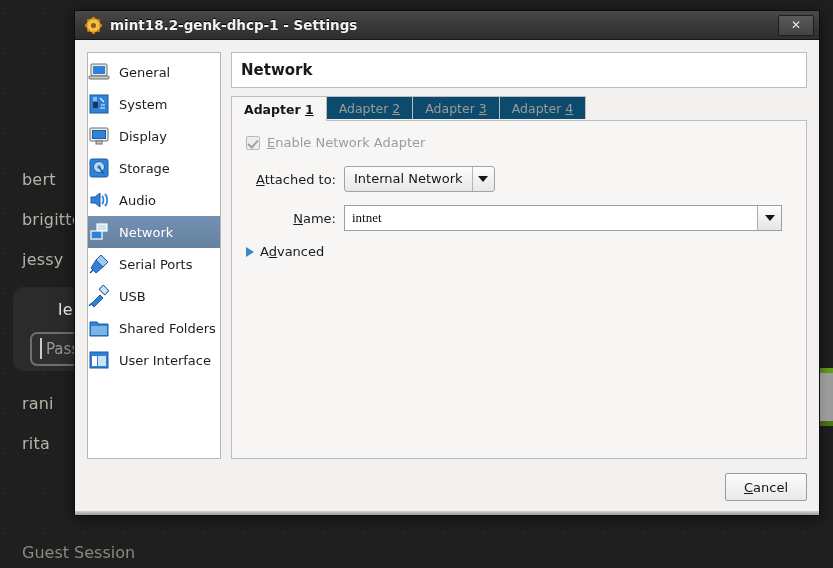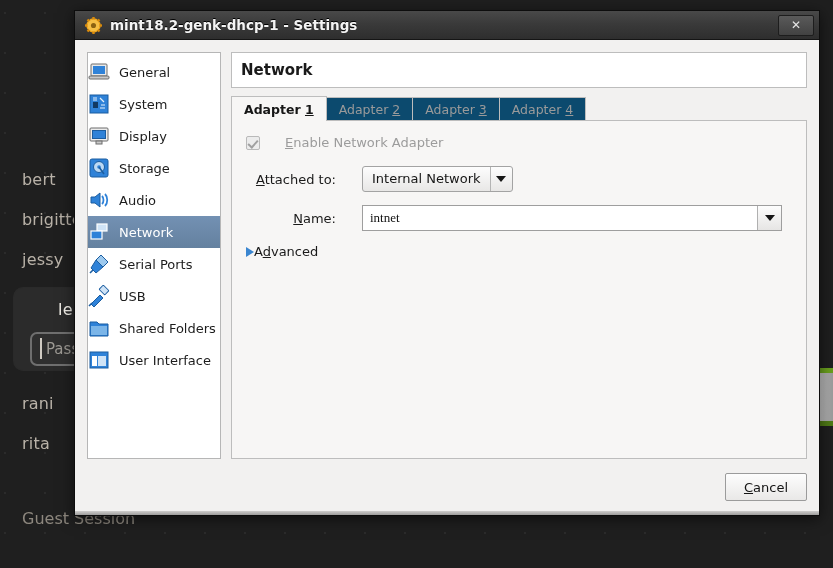--- a/index.html
+++ b/index.html
@@ -66,21 +66,21 @@
     white-space: nowrap;
   }
   #password-caret {
     position: absolute;
     left: 40px; top: 178px;
     width: 2px; height: 21px;
     background: #cfcac2;
   }
   #guest-session {
     position: absolute;
-    left: 22px; top: 509px;
+    left: 22px; top: 543px;
     color: #8d877e;
     font-size: 16px;
   }
 
   
   #edge-scrollbar {
     position: absolute;
     right: 0; top: 368px;
     width: 17px; height: 58px;
     background: linear-gradient(to right,#d6d6d6,#b4b4b4 45%,#9d9d9d);
@@ -186,21 +186,21 @@
     flex: none;
   }
   #page-title {
     font-size: 15px;
     font-weight: bold;
     color: #1a1a1a;
   }
 
   #tabstrip {
     display: flex;
-    align-items: center;
+    align-items: flex-start;
     height: 25px;
     margin-top: 8px;
     flex: none;
     position: relative;
     z-index: 2;
   }
   .tab {
     height: 23px;
     padding: 0 12px;
     font-size: 12.5px;
@@ -230,21 +230,20 @@
     background: #f7f6f5;
     margin-top: -1px;
     padding: 14px 0 0 0;
     min-height: 0;
   }
 
   .row {
     display: flex;
     align-items: center;
     margin-bottom: 13px;
-    gap: 18px;
   }
   #enable-row { padding-left: 14px; margin-bottom: 16px; }
 
   .checkbox-disabled {
     width: 14px; height: 14px;
     border: 1px solid #b9b9b9;
     background: #ececec;
     border-radius: 2px;
     position: relative;
     margin-right: 7px;
@@ -330,20 +329,21 @@
     border-left: 1px solid #b0b0b0;
     display: flex;
     align-items: center;
     justify-content: center;
   }
 
   #advanced-row {
     display: flex;
     align-items: center;
     padding-left: 14px;
+    gap: 6px;
     cursor: pointer;
   }
   .expander-triangle {
     width: 0; height: 0;
     border-top: 5px solid transparent;
     border-bottom: 5px solid transparent;
     border-left: 8px solid #3b86d0;
   }
   #advanced-label {
     font-size: 13px;

